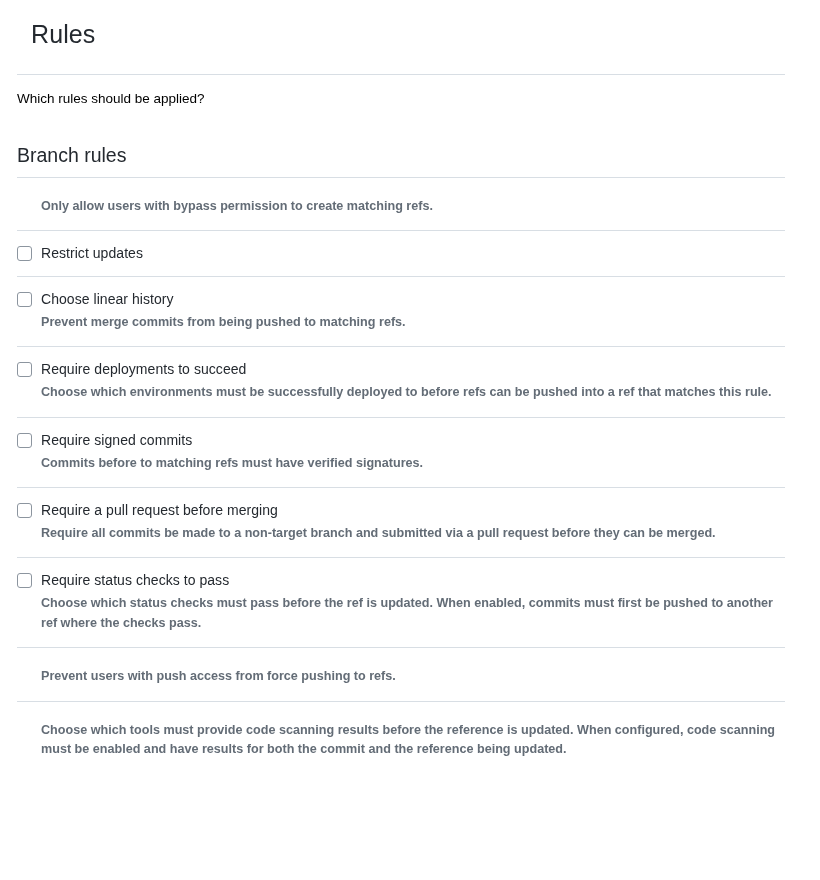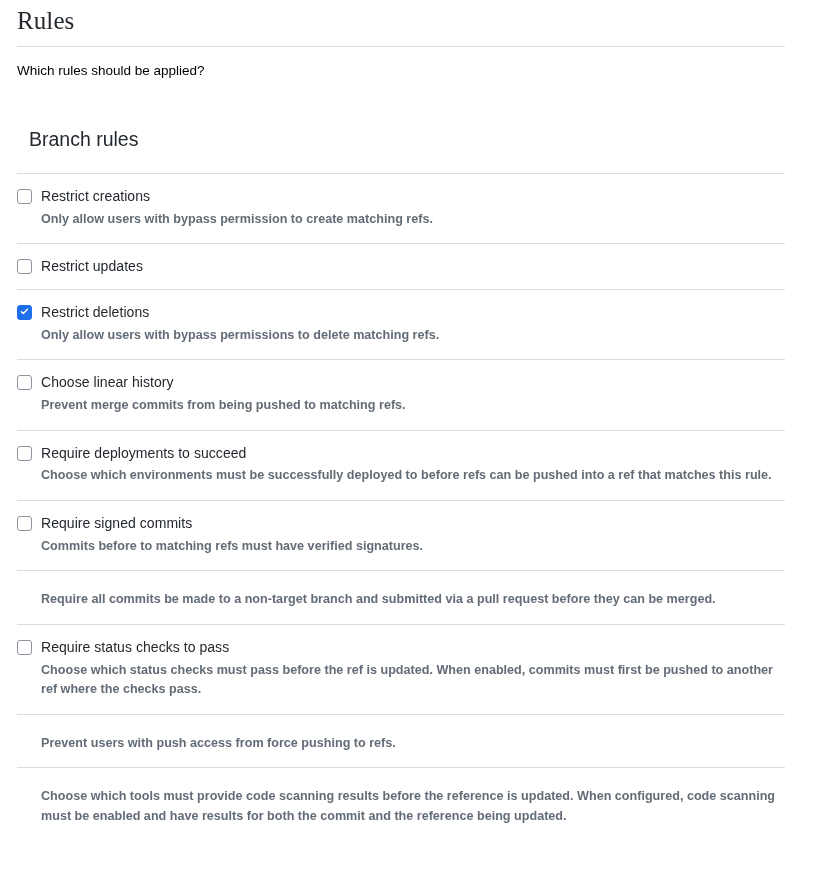--- a/index.html
+++ b/index.html
@@ -19,45 +19,44 @@
     padding: 0 17px;
     box-sizing: border-box;
     width: 820px;
   }
 
   .page-title {
     font-size: 25px;
     font-weight: 400;
     color: #24292f;
     letter-spacing: 0.1px;
-    margin: 0;
+    margin: 14px;
     padding: 5px 0 10px 0;
     line-height: 1.25;
-    font-family: Liberation Serif, serif;
   }
 
   .rule-divider {
     height: 1px;
     background: #d8dee4;
     width: 768px;
     margin: 0;
   }
 
   .subtitle {
     font-size: 13.5px;
     color: #000000;
     padding: 14px 0 0 0;
     line-height: 1.5;
   }
 
   .section-title {
     font-size: 19.5px;
     font-weight: 400;
     color: #24292f;
-    margin: 12px;
+    margin: 0;
     padding: 33px 0 9px 0;
     line-height: 1.3;
   }
 
   .rules-list {
     margin: 0;
     padding: 0;
     list-style: none;
   }
 
@@ -131,42 +130,27 @@
   <h1 class="page-title">Rules</h1>
   <div class="rule-divider"></div>
 
   <div class="subtitle">Which rules should be applied?</div>
 
   <h2 class="section-title">Branch rules</h2>
   <div class="rule-divider"></div>
 
   <ul class="rules-list" id="rules-list">
       <li class="rule-row">
-        <div class="rule-head">
-          <span class="checkbox unchecked" role="checkbox" aria-checked="false"></span>
-          <span class="rule-label">Restrict creations</span>
-        </div>
         <div class="rule-desc">Only allow users with bypass permission to create matching refs.</div>
       </li>
       <li class="rule-row">
         <div class="rule-head">
           <span class="checkbox unchecked" role="checkbox" aria-checked="false"></span>
           <span class="rule-label">Restrict updates</span>
         </div>
-      </li>
-      <li class="rule-row">
-        <div class="rule-head">
-          <span class="checkbox checked" role="checkbox" aria-checked="true">
-            <svg class="tick" viewBox="0 0 12 12" aria-hidden="true">
-              <path d="M1.8 6.2 L4.4 8.8 L10 2.9" fill="none" stroke="#ffffff" stroke-width="1.9" stroke-linecap="round" stroke-linejoin="round"></path>
-            </svg>
-          </span>
-          <span class="rule-label">Restrict deletions</span>
-        </div>
-        <div class="rule-desc">Only allow users with bypass permissions to delete matching refs.</div>
       </li>
       <li class="rule-row">
         <div class="rule-head">
           <span class="checkbox unchecked" role="checkbox" aria-checked="false"></span>
           <span class="rule-label">Choose linear history</span>
         </div>
         <div class="rule-desc">Prevent merge commits from being pushed to matching refs.</div>
       </li>
       <li class="rule-row">
         <div class="rule-head">
@@ -176,20 +160,24 @@
         <div class="rule-desc">Choose which environments must be successfully deployed to before refs can be pushed into a ref that matches this rule.</div>
       </li>
       <li class="rule-row">
         <div class="rule-head">
           <span class="checkbox unchecked" role="checkbox" aria-checked="false"></span>
           <span class="rule-label">Require signed commits</span>
         </div>
         <div class="rule-desc">Commits before to matching refs must have verified signatures.</div>
       </li>
       <li class="rule-row">
+        <div class="rule-head">
+          <span class="checkbox unchecked" role="checkbox" aria-checked="false"></span>
+          <span class="rule-label">Require a pull request before merging</span>
+        </div>
         <div class="rule-desc">Require all commits be made to a non-target branch and submitted via a pull request before they can be merged.</div>
       </li>
       <li class="rule-row">
         <div class="rule-head">
           <span class="checkbox unchecked" role="checkbox" aria-checked="false"></span>
           <span class="rule-label">Require status checks to pass</span>
         </div>
         <div class="rule-desc">Choose which status checks must pass before the ref is updated. When enabled, commits must first be pushed to another ref where the checks pass.</div>
       </li>
       <li class="rule-row">

